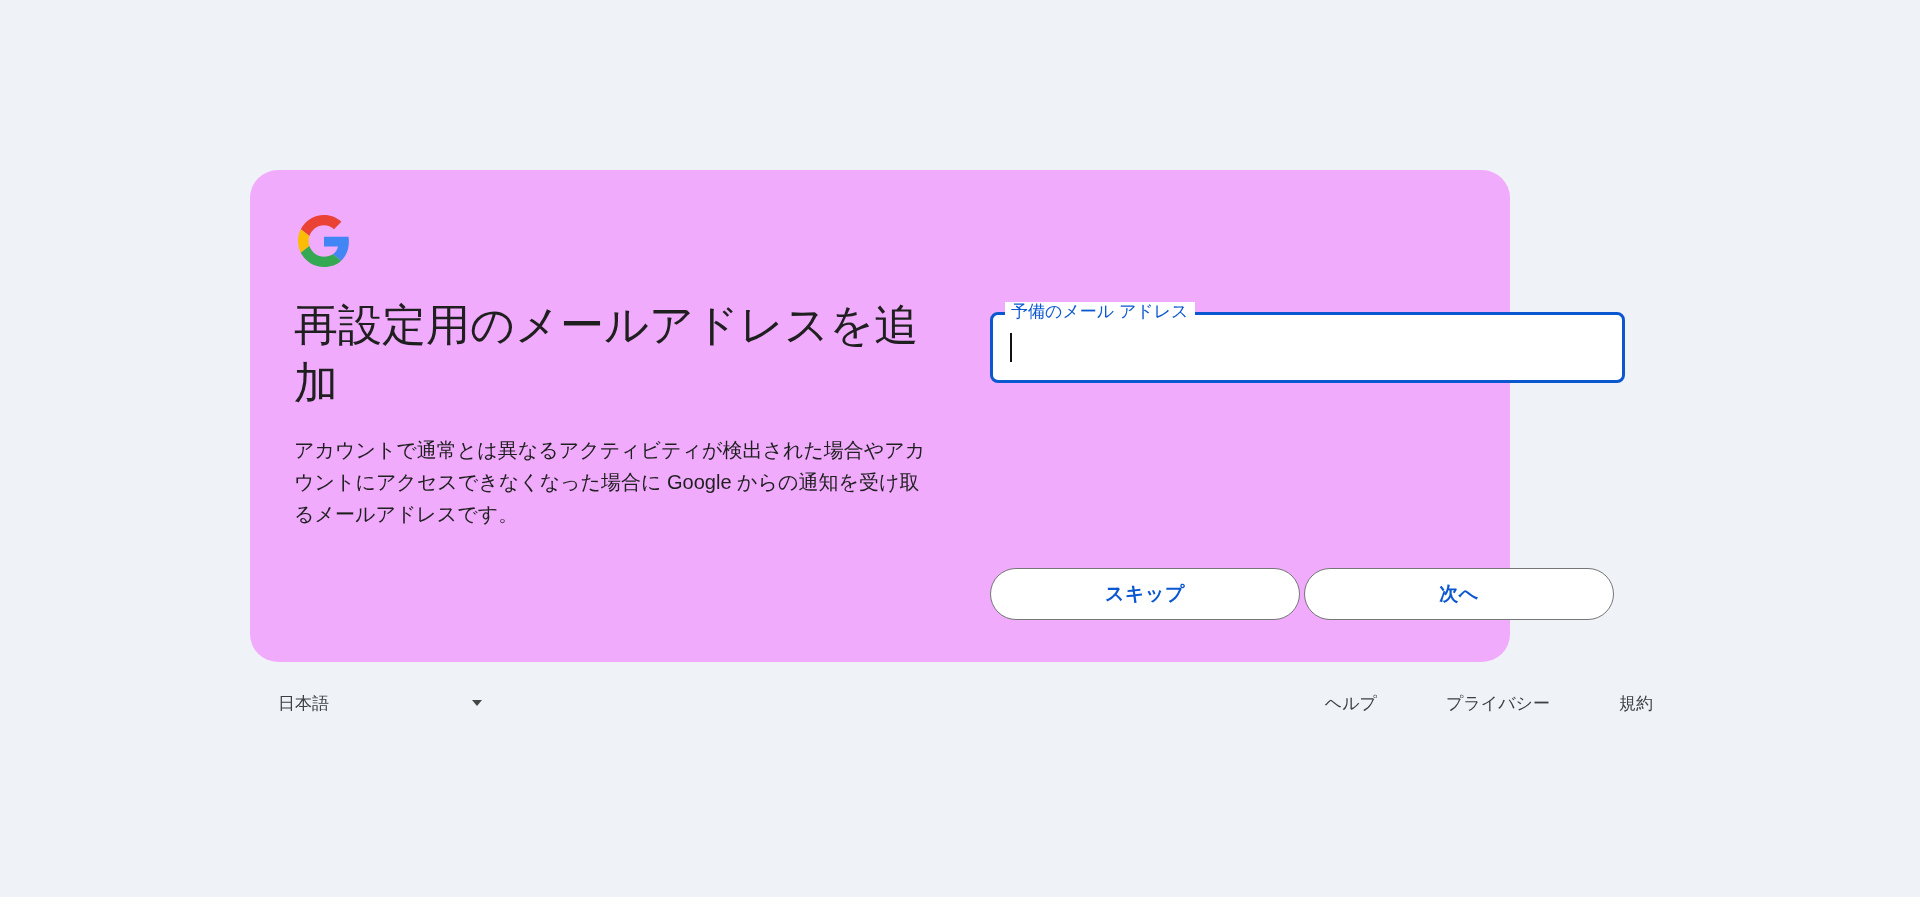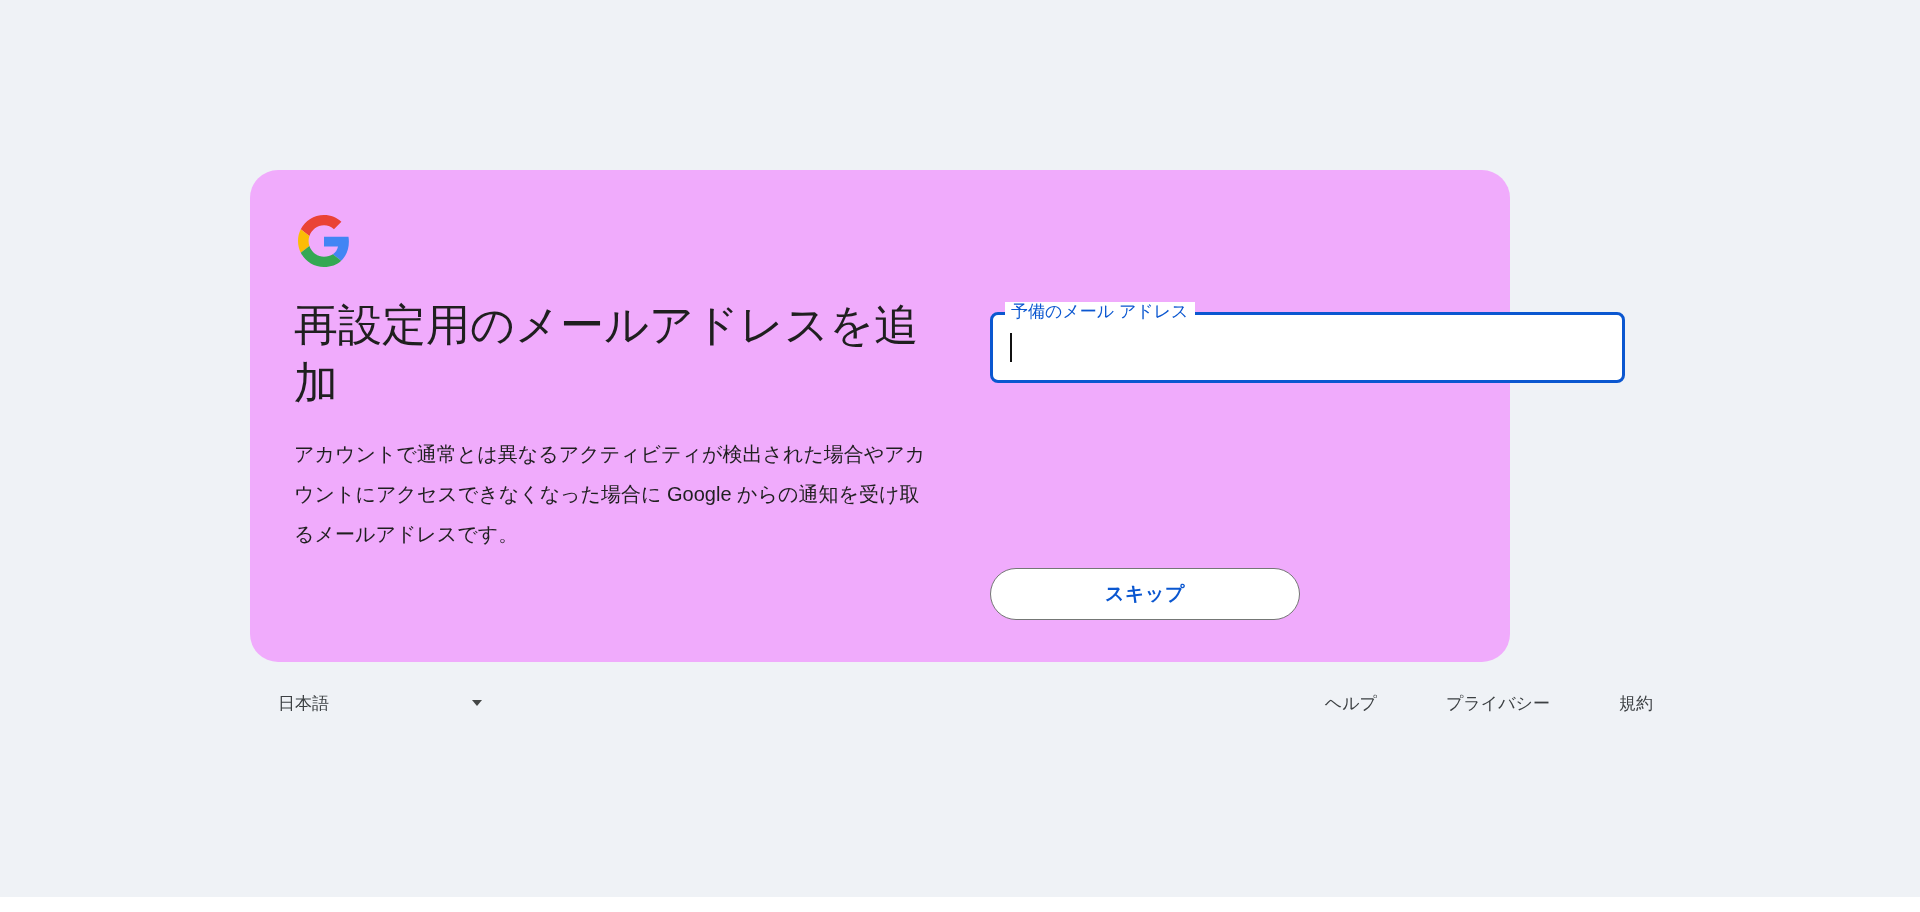--- a/index.html
+++ b/index.html
@@ -22,21 +22,21 @@
     background:#f0abfc; border-radius:28px;
   }
   .glogo { position:absolute; left:48px; top:45px; width:52px; height:52px; }
   .heading {
     position:absolute; left:44px; top:126px; width:650px;
     font-size:44px; line-height:58px; font-weight:400; color:#1f1f1f;
     letter-spacing:0;
   }
   .desc {
     position:absolute; left:44px; top:264px; width:642px;
-    font-size:20px; line-height:40px; font-weight:400; color:#1f1f1f;
+    font-size:20px; line-height:32px; font-weight:400; color:#1f1f1f;
   }
   
   .textfield {
     position:absolute; left:740px; top:142px;
     width:635px; height:71px;
     border:3px solid #0b57d0; border-radius:8px;
     background:#ffffff;
   }
   .tf-label {
     position:absolute; left:12px; top:-13px;
@@ -109,20 +109,21 @@
   <p class="desc">アカウントで通常とは異なるアクティビティが検出された場合やアカウントにアクセスできなくなった場合に Google からの通知を受け取るメールアドレスです。</p>
 
   <div class="textfield">
     <label class="tf-label">予備のメール アドレス</label>
     <input class="tf-input" type="email" value="" aria-label="予備のメール アドレス" style="">
     <div class="caret"></div>
   </div>
 
   <div class="btn-row">
     <button class="btn">スキップ</button>
+    <button class="btn">次へ</button>
   </div>
 
 </div>
 
 <div class="footer">
   <div class="lang">
     <span>日本語</span>
     <span class="arrow"></span>
   </div>
   <div class="flinks">

